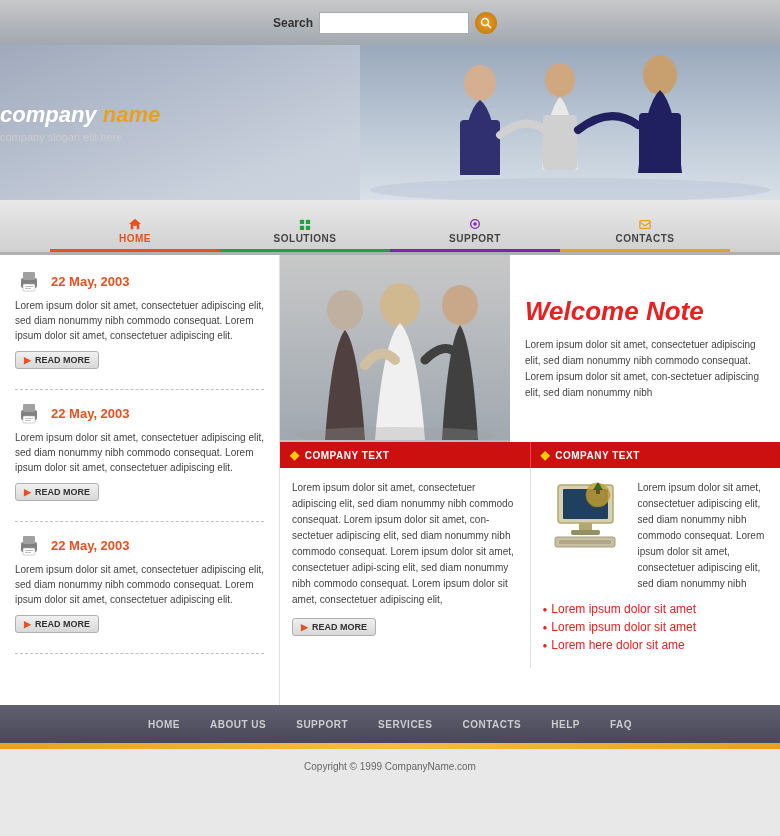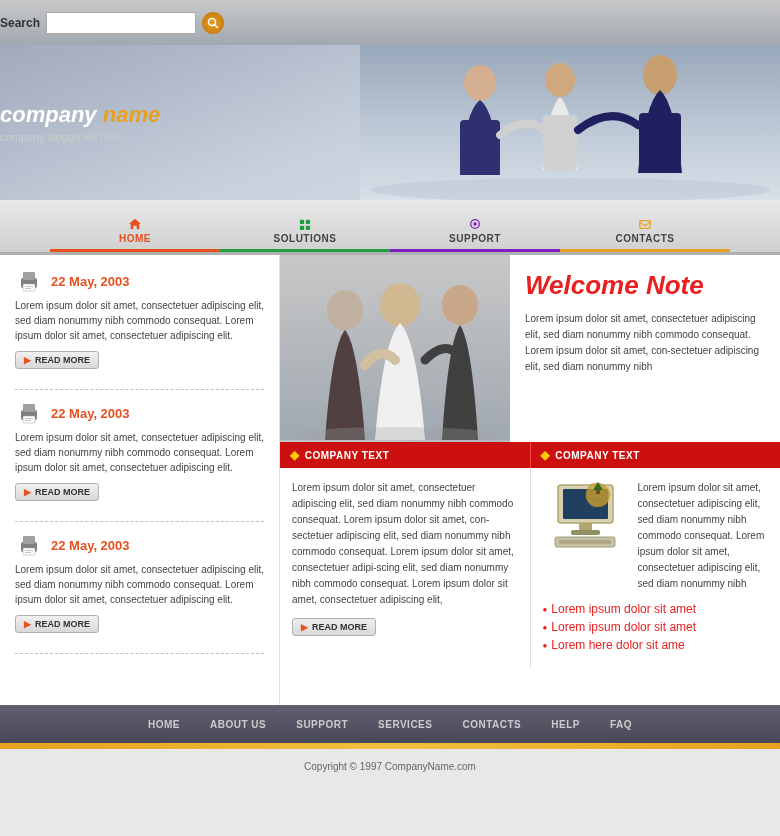--- a/index.html
+++ b/index.html
@@ -1,19 +1,19 @@
 <!DOCTYPE html>
 <html><head>
   <meta charset="utf-8">
   <style>
     * { margin: 0; padding: 0; box-sizing: border-box; }
     body { font-family: Arial, sans-serif; font-size: 11px; background: #e8e8e8; width: 780px; }
 
     
-    .header { background: linear-gradient(to bottom, #c8c8c8, #a0a8b0); height: 45px; display: flex; align-items: center; justify-content: flex-start; padding-right: 10px; }
+    .header { background: linear-gradient(to bottom, #c8c8c8, #a0a8b0); height: 45px; display: flex; align-items: center; justify-content: center; padding-right: 10px; }
     .search-area { display: flex; align-items: center; gap: 6px; }
     .search-label { color: #333; font-size: 12px; font-weight: bold; }
     .search-input { width: 150px; height: 22px; border: 1px solid #aaa; padding: 2px 4px; font-size: 11px; }
     .search-btn { width: 22px; height: 22px; background: radial-gradient(circle, #e8a020, #c07010); border: none; border-radius: 50%; cursor: pointer; display: flex; align-items: center; justify-content: center; color: white; font-size: 10px; }
 
     
     .hero { background: linear-gradient(to bottom, #b0b8c8 0%, #d0d8e0 40%, #e0e8f0 100%); height: 155px; position: relative; overflow: hidden; }
 
     
     .nav { background: linear-gradient(to bottom, #e8e8e8, #d0d0d0); height: 55px; display: flex; justify-content: center; align-items: flex-end; border-bottom: 3px solid #b0b0b0; }
@@ -39,21 +39,21 @@
     .news-item { margin-bottom: 20px; }
     .news-date-row { display: flex; align-items: center; gap: 8px; margin-bottom: 6px; }
     .news-date { color: #e85020; font-size: 13px; font-weight: bold; }
     .news-text { color: #444; font-size: 10px; line-height: 1.5; margin-bottom: 8px; }
     .read-more-btn { display: inline-flex; align-items: center; background: linear-gradient(to bottom, #f0f0f0, #d8d8d8); border: 1px solid #b0b0b0; border-radius: 3px; padding: 3px 8px; font-size: 9px; font-weight: bold; color: #333; cursor: pointer; gap: 4px; }
     .read-more-arrow { color: #e85020; font-weight: bold; }
     .divider { border: none; border-top: 1px dashed #c0c0c0; margin: 12px 0; }
 
     
     .main-content { flex: 1; background: white; }
-    .welcome-section { display: flex; min-height: 185px; }
+    .welcome-section { display: flex; min-height: 185px; align-items: center; }
     .welcome-image { width: 230px; background: linear-gradient(135deg, #d0d0d0, #b0b8c0); position: relative; overflow: hidden; }
     .welcome-text-box { flex: 1; padding: 15px; }
     .welcome-title { color: #e82020; font-size: 26px; font-weight: bold; margin-bottom: 10px; font-style: italic; }
     .welcome-body { font-size: 10px; color: #444; line-height: 1.6; }
 
     
     .red-bar { background: #cc1010; display: flex; height: 26px; }
     .red-bar-item { flex: 1; display: flex; align-items: center; padding-left: 10px; color: white; font-size: 10px; font-weight: bold; letter-spacing: 0.5px; }
     .red-bar-bullet { color: #ffcc00; margin-right: 5px; font-size: 12px; }
     .red-bar-divider { width: 1px; background: #ff4040; }
@@ -393,14 +393,14 @@
   <span class="footer-nav-item">SUPPORT</span>
   <span class="footer-nav-item">SERVICES</span>
   <span class="footer-nav-item">CONTACTS</span>
   <span class="footer-nav-item">HELP</span>
   <span class="footer-nav-item">FAQ</span>
 </div>
 
 <div class="gold-bar"></div>
 
 <div class="copyright">
-  <span class="copyright-text">Copyright © 1997 CompanyName.com</span>
+  <span class="copyright-text">Copyright © 1999 CompanyName.com</span>
 </div>
 
 </body></html>

